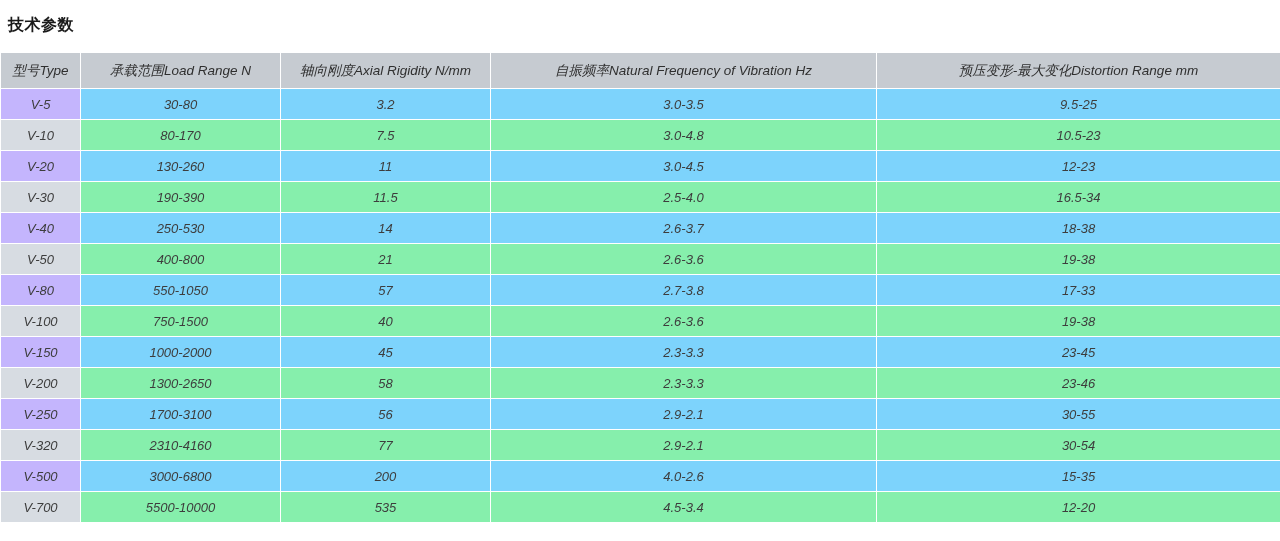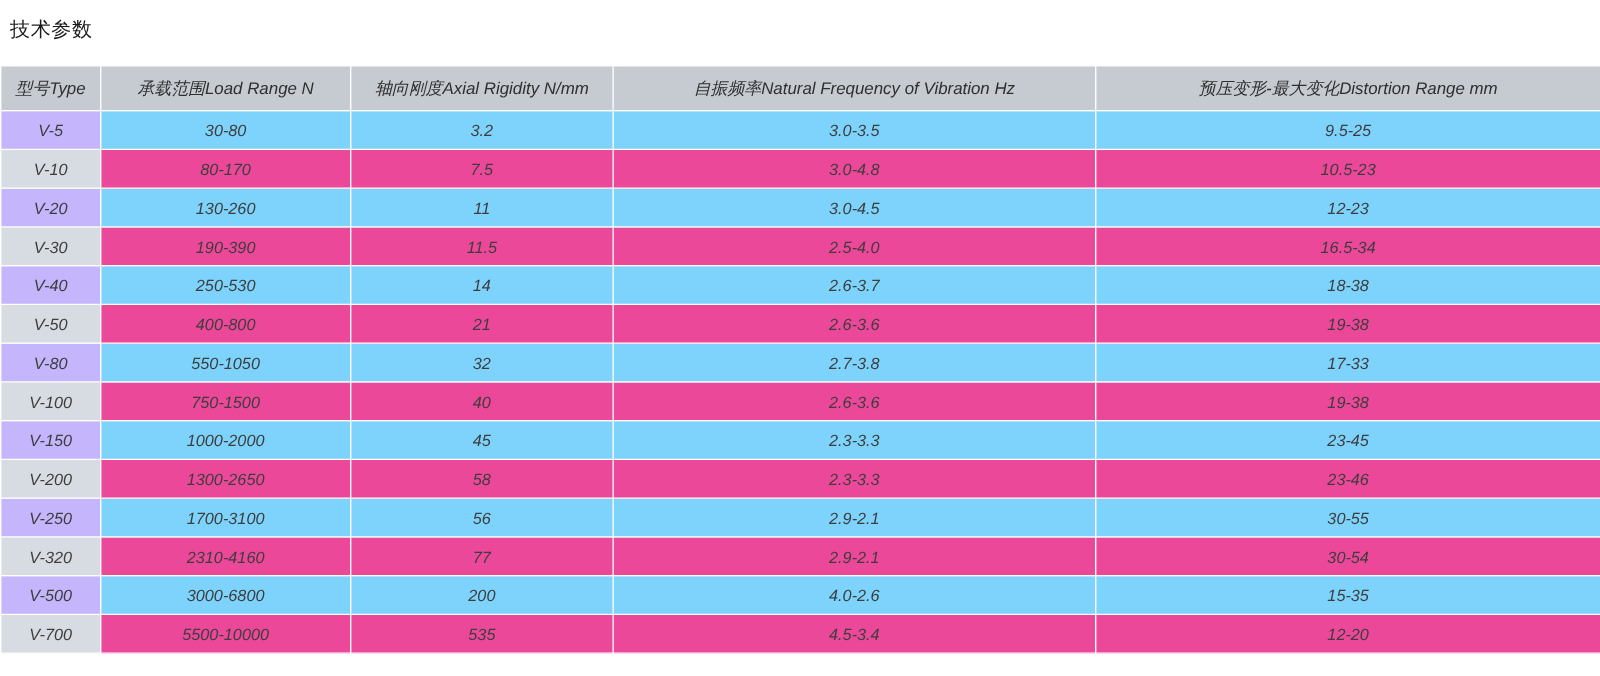--- a/index.html
+++ b/index.html
@@ -15,21 +15,21 @@
     overflow: hidden;
   }
   .page {
     width: 1280px;
     height: 541px;
     position: relative;
     box-sizing: border-box;
   }
   .page-title {
     font-size: 16px;
-    font-weight: normal;
+    font-weight: bold;
     color: #1a1a1a;
     padding: 14px 0 0 8px;
     margin: 0;
     line-height: 22px;
     letter-spacing: 0.5px;
   }
   .spec-table {
     border-collapse: collapse;
     width: 1280px;
     table-layout: fixed;
@@ -52,21 +52,21 @@
     background: #c6cbd1;
     height: 36px;
     font-size: 13.5px;
     color: #2f2f2f;
     border-color: #ffffff;
   }
   .spec-table tbody tr.row-odd td {
     background: #7dd3fc;
   }
   .spec-table tbody tr.row-even td {
-    background: #ec4899;
+    background: #86efac;
   }
   .spec-table tbody td.col-type {
     background-color: inherit;
   }
   .spec-table tbody tr.row-odd td.col-type {
     background: #c4b5fd;
   }
   .spec-table tbody tr.row-even td.col-type {
     background: #d7dce2;
     margin-left: 20px;
@@ -140,21 +140,21 @@
       <tr class="row-even">
         <td class="col-type">V-50</td>
         <td>400-800</td>
         <td>21</td>
         <td>2.6-3.6</td>
         <td>19-38</td>
       </tr>
       <tr class="row-odd">
         <td class="col-type">V-80</td>
         <td>550-1050</td>
-        <td>32</td>
+        <td>57</td>
         <td>2.7-3.8</td>
         <td>17-33</td>
       </tr>
       <tr class="row-even">
         <td class="col-type">V-100</td>
         <td>750-1500</td>
         <td>40</td>
         <td>2.6-3.6</td>
         <td>19-38</td>
       </tr>

